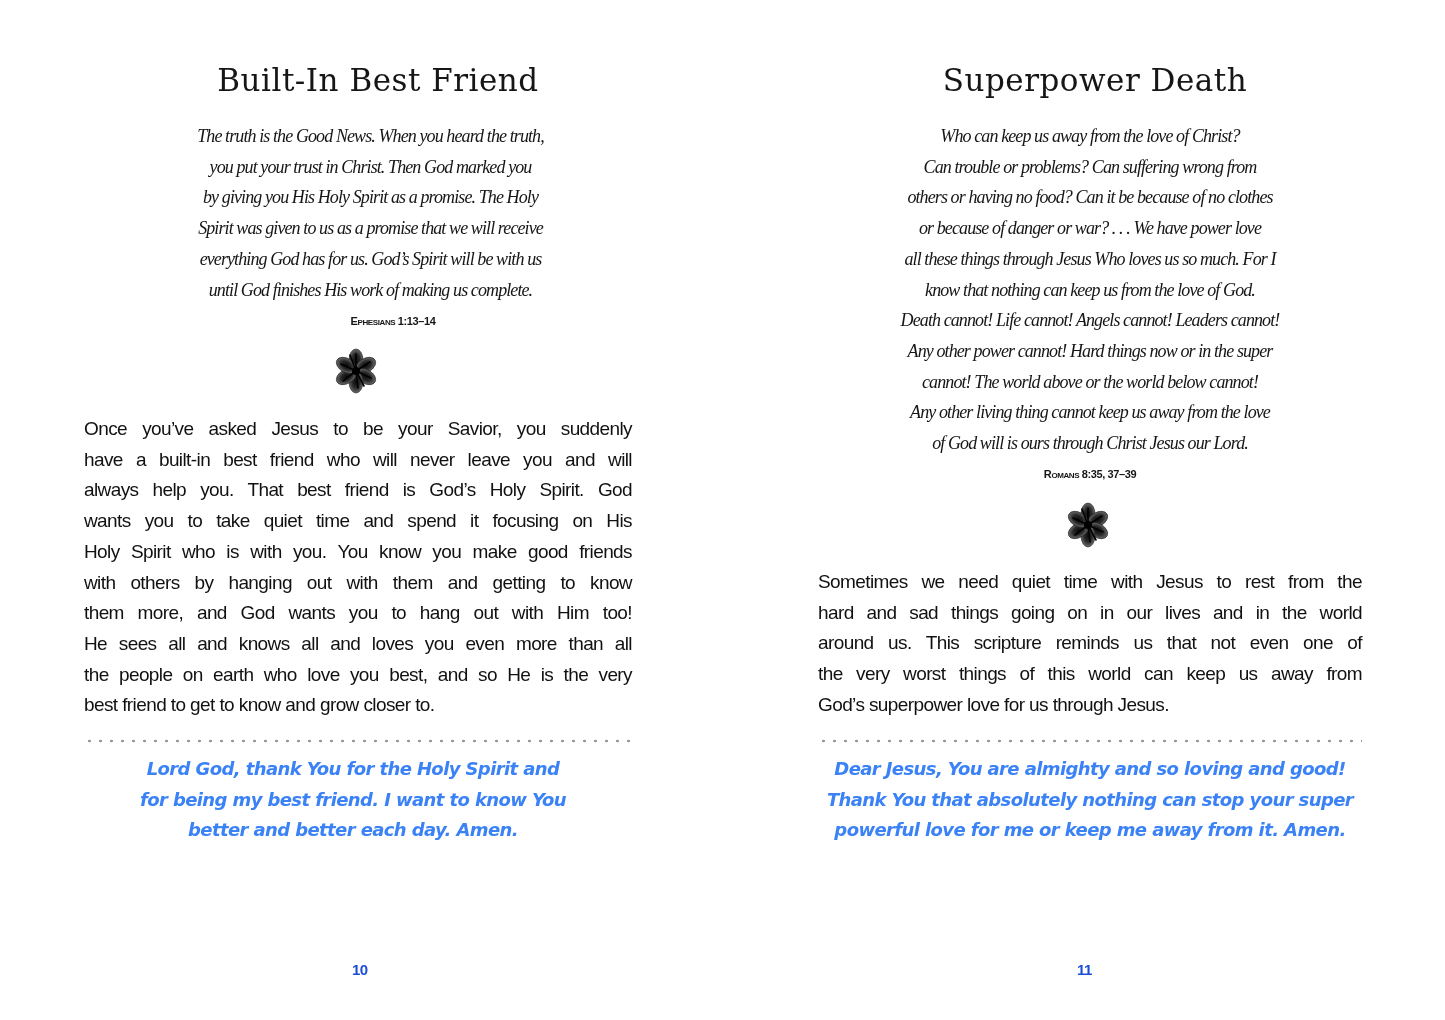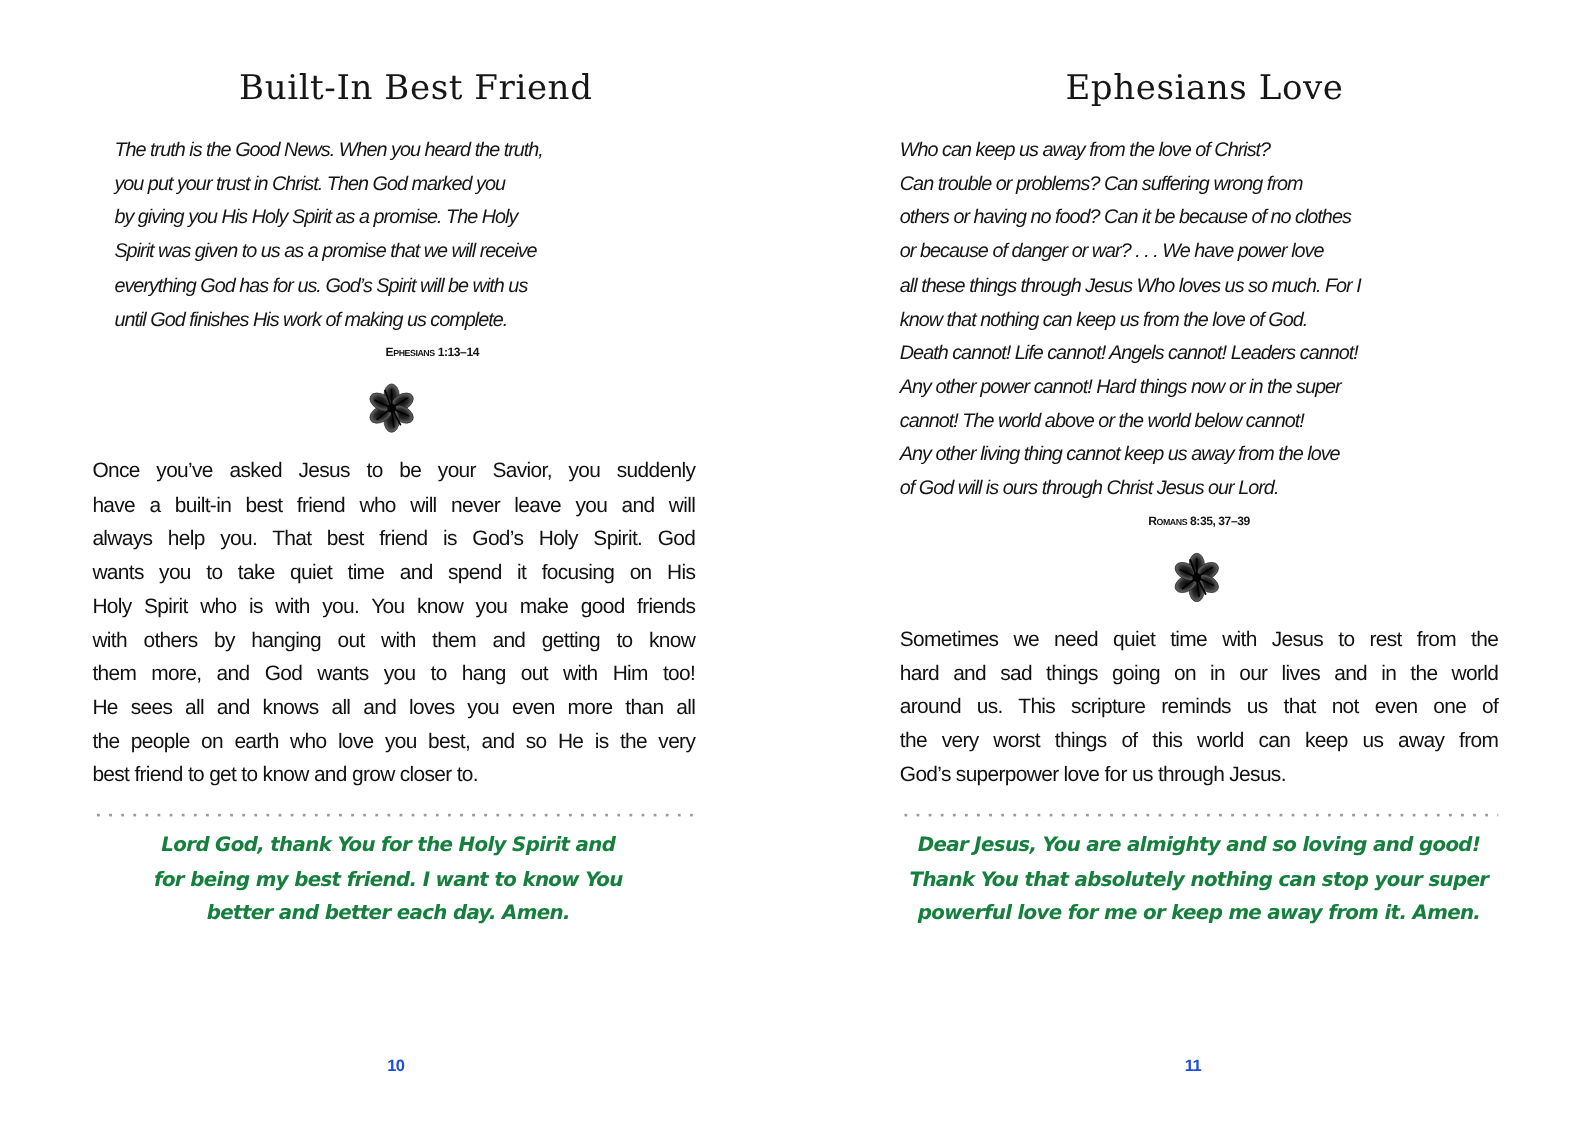--- a/index.html
+++ b/index.html
@@ -38,21 +38,22 @@
       letter-spacing: 0.5px;
       color: #161616;
       line-height: 44px;
     }
     .page.left .title { left: 5px; right: -35px; }
     .page.right .title { left: 5px; right: -5px; }
 
     .scripture {
       position: absolute;
       left: 0; right: 0;
-      font-family: Liberation Sans, sans-serif;
+      text-align: center;
+      font-family: Liberation Serif, serif;
       font-style: italic;
       font-size: 18px;
       letter-spacing: -0.9px;
       line-height: 30.7px;
       color: #161616;
     }
     .page.left .scripture { top: 121px; left: 20px; right: -5px; }
     .page.right .scripture { top: 121px; left: 0; right: 0; }
 
     .scripture .line { display: block; white-space: nowrap; }
@@ -109,21 +110,21 @@
       position: absolute;
       left: 0; right: 0;
       top: 754px;
       text-align: center;
       font-family: "DejaVu Sans", "Liberation Sans", sans-serif;
       font-style: italic;
       font-weight: bold;
       font-size: 18px;
       letter-spacing: -0.6px;
       line-height: 30.7px;
-      color: #15803d;
+      color: #3b82f6;
     }
     .page.left .prayer { left: 10px; right: 20px; }
     .prayer .line { display: block; white-space: nowrap; }
 
     .page-number {
       position: absolute;
       top: 960px;
       font-family: "Liberation Sans", "DejaVu Sans", sans-serif;
       font-size: 15px;
       font-weight: bold;
@@ -202,21 +203,21 @@
     <div class="prayer">
       <span class="line">Lord God, thank You for the Holy Spirit and</span>
       <span class="line">for being my best friend. I want to know You</span>
       <span class="line">better and better each day. Amen.</span>
     </div>
 
     <div class="page-number">10</div>
   </div>
 
   <div class="page right">
-    <h1 class="title">Ephesians Love</h1>
+    <h1 class="title">Superpower Death</h1>
 
     <div class="scripture">
       <span class="line">Who can keep us away from the love of Christ?</span>
       <span class="line">Can trouble or problems? Can suffering wrong from</span>
       <span class="line">others or having no food? Can it be because of no clothes</span>
       <span class="line">or because of danger or war? . . . We have power love</span>
       <span class="line">all these things through Jesus Who loves us so much. For I</span>
       <span class="line">know that nothing can keep us from the love of God.</span>
       <span class="line">Death cannot! Life cannot! Angels cannot! Leaders cannot!</span>
       <span class="line">Any other power cannot! Hard things now or in the super</span>

